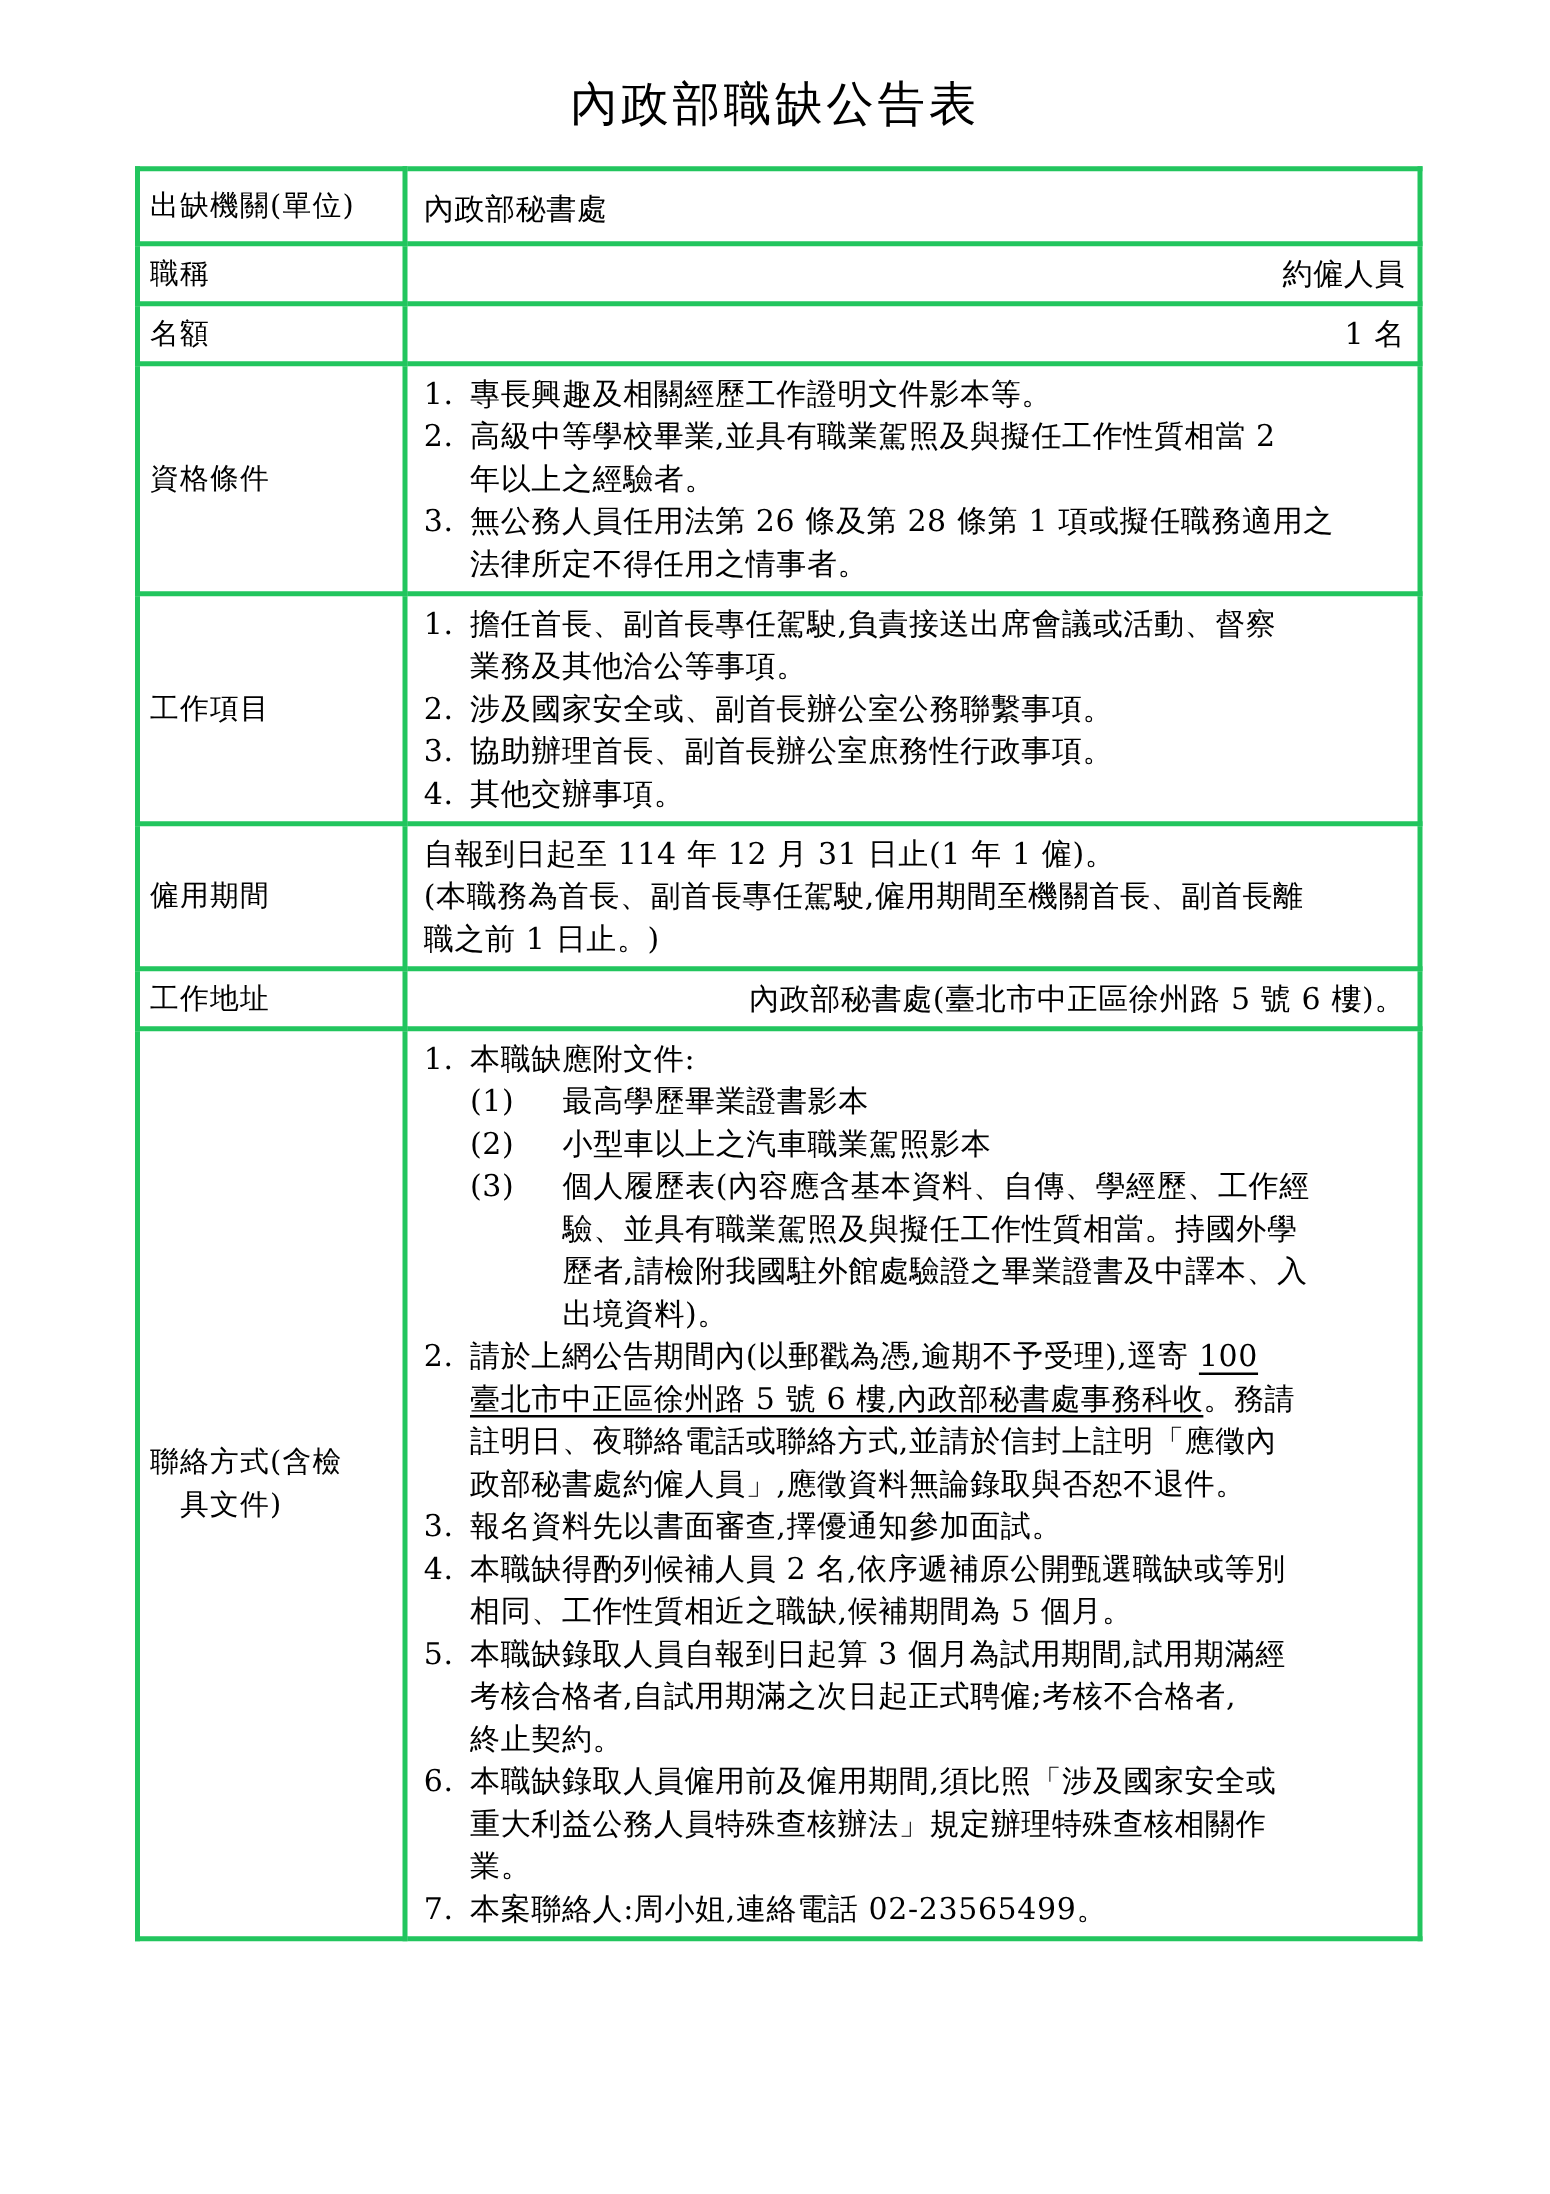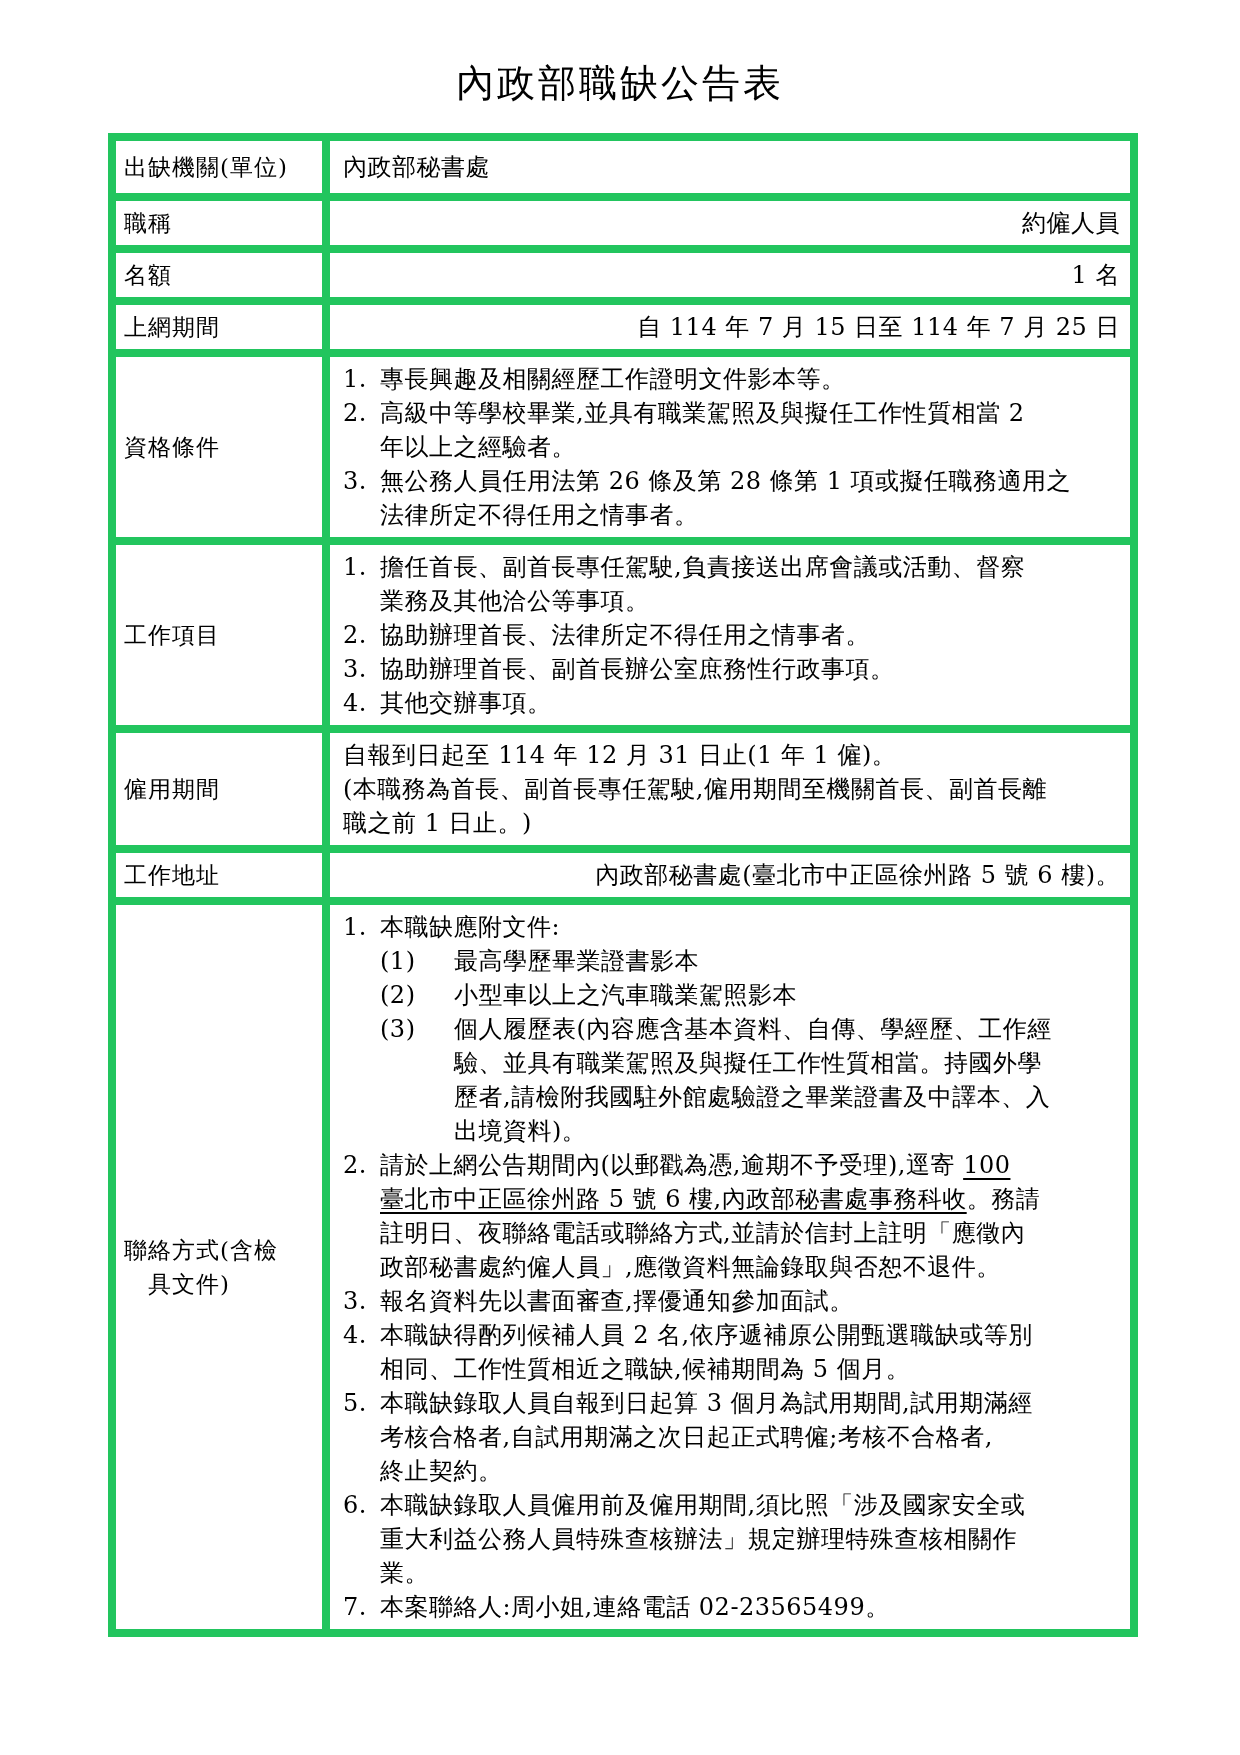--- a/index.html
+++ b/index.html
@@ -19,21 +19,21 @@
     color:#000;
   }
 
   table.doc-table{
     position:absolute; left:108px; top:133px;
     width:1030px;
     border-collapse:collapse;
     table-layout:fixed;
   }
   th,td{
-    border:8px solid #22c55e;
+    border:4px solid #22c55e;
     vertical-align:middle;
     margin-top:41px;
   }
   th{
     width:214px;
     font-weight:normal;
     text-align:left;
     font-size:23px;
     line-height:34px;
     padding:4px 8px;
@@ -77,24 +77,20 @@
     <tr class="simple">
       <th>職稱</th>
       <td>約僱人員</td>
     </tr>
 
     <tr class="simple">
       <th>名額</th>
       <td>1 名</td>
     </tr>
 
-    <tr class="simple">
-      <th>上網期間</th>
-      <td>自 114 年 7 月 15 日至 114 年 7 月 25 日</td>
-    </tr>
 
     <tr>
       <th>資格條件</th>
       <td>
         <div class="li">
           <span class="li-num">1.</span>
           <span class="li-text">專長興趣及相關經歷工作證明文件影本等。</span>
         </div>
         <div class="li">
           <span class="li-num">2.</span>
@@ -112,21 +108,21 @@
     <tr>
       <th>工作項目</th>
       <td>
         <div class="li">
           <span class="li-num">1.</span>
           <span class="li-text">擔任首長、副首長專任駕駛,負責接送出席會議或活動、督察
 業務及其他洽公等事項。</span>
         </div>
         <div class="li">
           <span class="li-num">2.</span>
-          <span class="li-text">協助辦理首長、法律所定不得任用之情事者。</span>
+          <span class="li-text">涉及國家安全或、副首長辦公室公務聯繫事項。</span>
         </div>
         <div class="li">
           <span class="li-num">3.</span>
           <span class="li-text">協助辦理首長、副首長辦公室庶務性行政事項。</span>
         </div>
         <div class="li">
           <span class="li-num">4.</span>
           <span class="li-text">其他交辦事項。</span>
         </div>
       </td>

